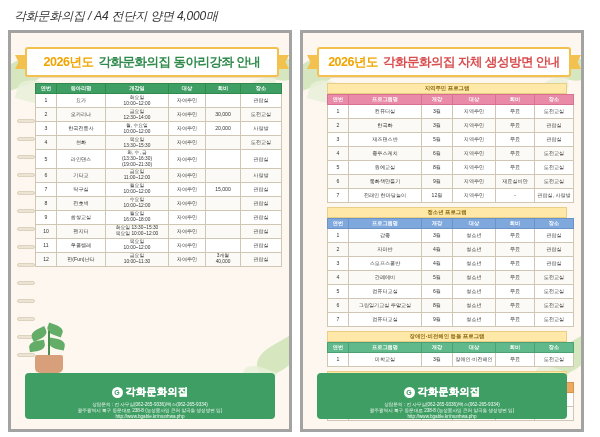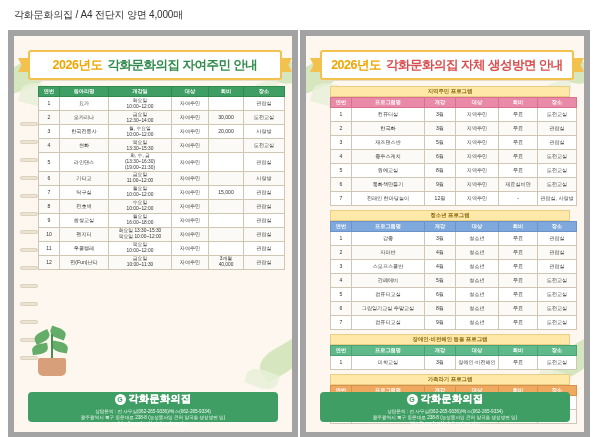--- a/index.html
+++ b/index.html
@@ -5,27 +5,27 @@
   html,body{margin:0;padding:0;}
   body{
     width:600px;height:437px;background:#ffffff;
     font-family:"Liberation Sans", sans-serif;
     -webkit-font-smoothing:antialiased;
   }
   .page{position:relative;width:600px;height:437px;overflow:hidden;}
 
   .caption{
     position:absolute;left:14px;top:8px;
-    font-size:10px;color:#333;letter-spacing:-0.2px;
+    font-size:12px;color:#333;letter-spacing:-0.2px;font-style:italic;
   }
 
   
   .leaf{
     position:absolute;top:30px;width:278px;height:396px;
-    background:#fdf7ef;border:6px solid #a3a3a3;overflow:hidden;
+    background:#fdf7ef;border:3px solid #a3a3a3;overflow:hidden;
   }
   .leaf.left{left:8px;}
   .leaf.right{left:300px;}
 
   
   .deco{position:absolute;border-radius:50% 0 50% 0;background:#cfe3b5;opacity:.85;}
   .deco.d1{width:46px;height:26px;left:-10px;top:26px;transform:rotate(-20deg);}
   .deco.d2{width:38px;height:22px;left:6px;top:48px;transform:rotate(14deg);background:#e7f0d8;}
   .deco.d3{width:40px;height:24px;right:-8px;top:22px;transform:rotate(24deg);}
   .deco.d4{width:30px;height:18px;right:12px;top:46px;transform:rotate(-16deg);background:#e7f0d8;}
@@ -72,23 +72,23 @@
     background:#ffe8a8;color:#8a6a12;font-weight:bold;font-size:5.4px;
     text-align:center;border:0.5px solid #e8cf85;height:9px;line-height:9px;
   }
   .pink thead th{background:#e98aa8;border-color:#d9708f;}
   .blue thead th{background:#7fa8dd;border-color:#6b93c8;}
   .grn thead th{background:#5fb98a;border-color:#4aa274;}
   .org thead th{background:#efa85f;border-color:#d9914b;}
 
   
   .footer{
-    position:absolute;left:14px;right:14px;bottom:10px;height:30px;
+    position:absolute;left:14px;right:14px;bottom:10px;height:46px;
     background:#3f9e63;border-radius:4px;color:#fff;
-    display:flex;flex-direction:column;align-items:center;justify-content:flex-start;gap:1px;
+    display:flex;flex-direction:column;align-items:center;justify-content:flex-end;gap:1px;
   }
   .footer .logo{display:flex;align-items:center;gap:3px;margin-bottom:2px;}
   .footer .logo .mark{
     width:11px;height:11px;border-radius:50%;background:#fff;color:#3f9e63;
     font-size:7px;font-weight:bold;display:flex;align-items:center;justify-content:center;
   }
   .footer .logo .name{
     font-size:10px;font-weight:bold;letter-spacing:0.5px;
     -webkit-text-stroke:0.3px #ffffff;
   }
@@ -114,21 +114,21 @@
   <div class="leaf left">
     <div class="deco d1"></div>
     <div class="deco d2"></div>
     <div class="deco d3"></div>
     <div class="deco d4"></div>
     <div class="deco d5"></div>
     <div class="deco d6"></div>
 
     <div class="ribbon">
       <span class="yr">2026년도</span>
-      <span class="tt">각화문화의집 자여주민 안내</span>
+      <span class="tt">각화문화의집 동아리강좌 안내</span>
     </div>
 
     <div class="pages" id="page-stack">
         <i style="top: 0px;"></i>
         <i style="top: 18px;"></i>
         <i style="top: 36px;"></i>
         <i style="top: 54px;"></i>
         <i style="top: 72px;"></i>
         <i style="top: 90px;"></i>
         <i style="top: 108px;"></i>

